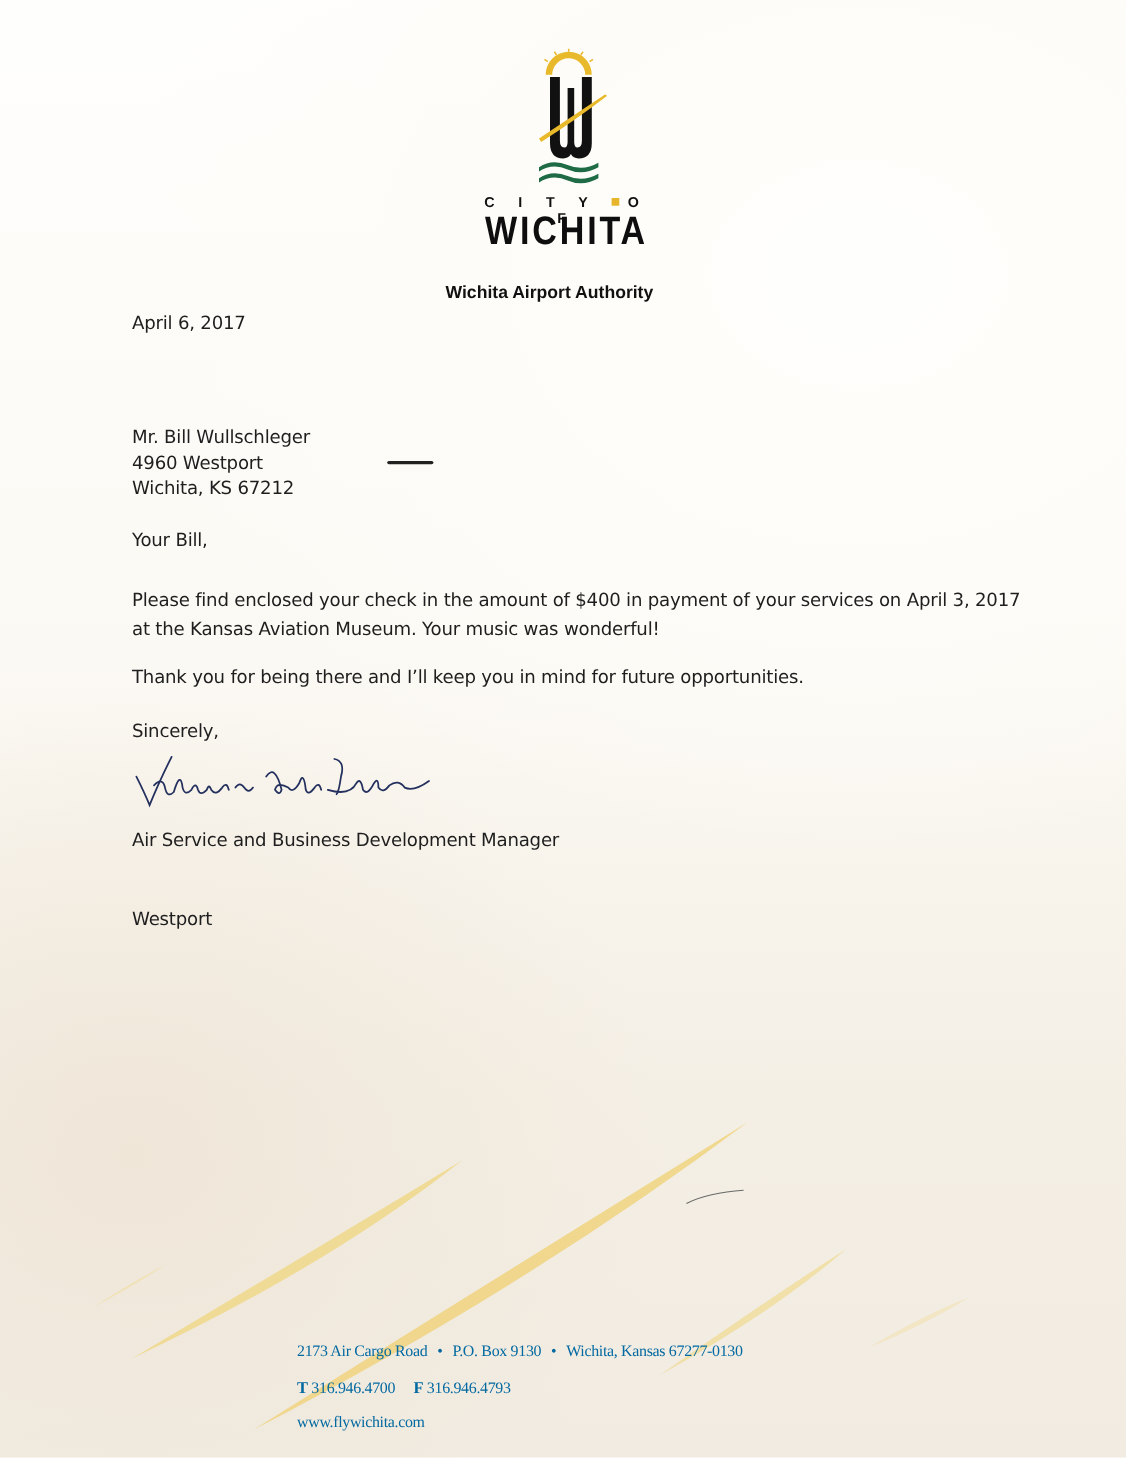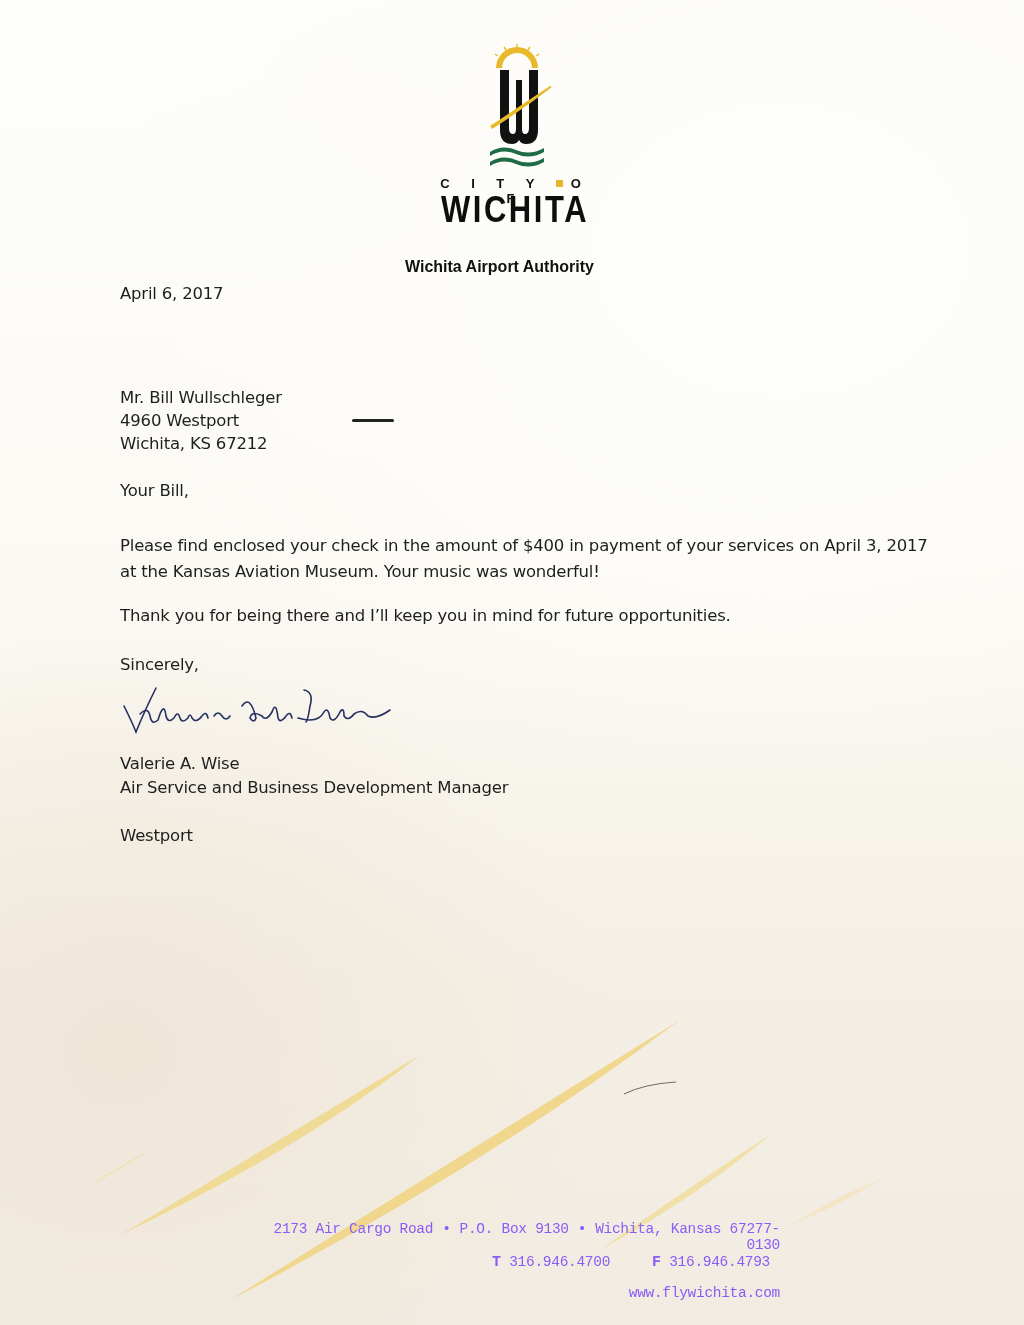--- a/index.html
+++ b/index.html
@@ -43,21 +43,21 @@
   .greeting { left: 120px; top: 481px; }
   .para1 { left: 120px; top: 533px; width: 820px; line-height: 26px; }
   .para2 { left: 120px; top: 606px; }
   .closing { left: 120px; top: 655px; }
   .signature { left: 118px; top: 676px; width: 300px; height: 64px; }
   .signer { left: 120px; top: 752px; line-height: 24px; }
   .enclosure { left: 120px; top: 826px; }
 
   
   .swooshes { left: 0; top: 1010px; width: 1024px; height: 315px; }
-  .foot { font-family: Liberation Mono, monospace; color: #8b5cf6; text-align: right; }
+  .foot { font-family: Liberation Serif, serif; color: #0369a1; text-align: left; }
   .foot1 { left: 270px; top: 1221px; width: 510px; font-size: 14.5px; letter-spacing: -0.3px; }
   .foot1 .sep { margin: 0 9px; }
   .foot2 { left: 270px; top: 1254px; width: 500px; font-size: 14.5px; letter-spacing: -0.3px; }
   .foot2 b { font-weight: bold; font-size: 15px; }
   .foot3 { left: 270px; top: 1285px; width: 510px; font-size: 14.5px; letter-spacing: -0.3px; }
   .penmark { left: 620px; top: 1078px; width: 60px; height: 20px; }
 </style>
 </head>
 <body>
 
@@ -114,21 +114,20 @@
     <path d="M6 30 Q 14 46 18 56 Q 26 36 38 12"></path>
     <path d="M22 38 Q 30 30 32 40 Q 34 50 40 44 Q 46 24 48 40 Q 50 48 56 42 Q 60 34 62 42 Q 64 48 70 42 Q 72 36 74 42 Q 78 48 84 40 Q 88 34 90 42"></path>
     <path d="M96 40 Q 100 34 104 40 Q 108 46 112 40"></path>
     <path d="M124 30 Q 132 18 138 42 Q 136 48 132 42 Q 134 34 144 40 Q 148 46 154 36 Q 158 24 160 42 Q 162 48 168 40 Q 172 34 174 42"></path>
     <path d="M186 14 Q 196 16 192 30 Q 190 44 188 46"></path>
     <path d="M180 42 Q 200 48 206 36 Q 210 30 212 42 Q 216 48 222 36 Q 226 30 226 40 Q 230 46 236 38 Q 244 32 250 40 Q 258 44 272 34"></path>
   </g>
 </svg>
 
 <div class="abs txt signer">
-  <div>Valerie A. Wise</div>
   <div>Air Service and Business Development Manager</div>
 </div>
 <div class="abs txt enclosure">Westport</div>
 
 <svg class="abs penmark" viewBox="0 0 60 20">
   <path d="M4 16 Q 24 6 56 4" stroke="#6a6a6a" stroke-width="1" fill="none"></path>
 </svg>
 
 <div class="abs foot foot1">
   <span>2173 Air Cargo Road</span><span class="sep">•</span><span>P.O. Box 9130</span><span class="sep">•</span><span>Wichita, Kansas 67277-0130</span>

